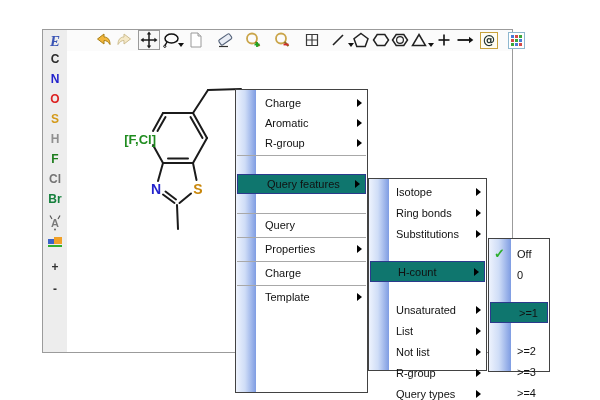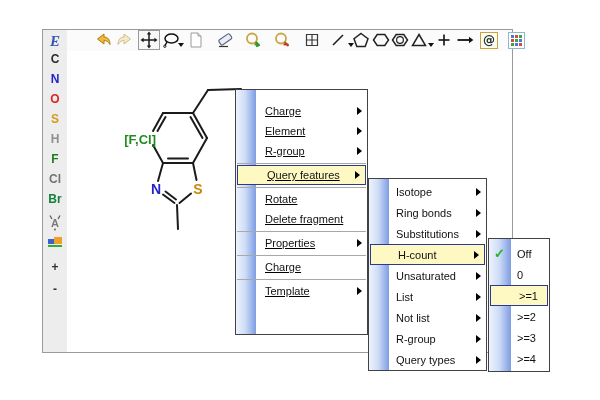--- a/index.html
+++ b/index.html
@@ -38,25 +38,25 @@
   
   .menu{position:absolute;background:#ffffff;border:1px solid #424242;box-sizing:border-box;}
   .menu-strip{position:absolute;left:0;top:0;bottom:0;
               background:linear-gradient(to right,#eef3fd 0%,#cfddf7 45%,#8da8e6 90%,#7f9de3 100%);}
   .menu-item{position:relative;display:flex;align-items:center;font-size:11px;color:#111;
              box-sizing:border-box;}
   .menu-item .lbl{white-space:nowrap;}
   .arrow{position:absolute;right:5px;top:50%;margin-top:-4px;width:0;height:0;
          border-top:4px solid transparent;border-bottom:4px solid transparent;
          border-left:5px solid #000;}
-  .hl{background:#fef9c3;border:1px solid #2b3a8c;margin:0 1px;}
+  .hl{background:#0f766e;border:1px solid #2b3a8c;margin:17px 1px;}
   .menu-sep{position:relative;}
   .menu-sep::after{content:"";position:absolute;left:1px;right:1px;top:50%;
                    border-top:1px solid #a8a8a8;}
-  #menu-context{left:235px;top:89px;width:133px;height:246px;z-index:10;padding-top:11px;text-decoration:underline;}
+  #menu-context{left:235px;top:89px;width:133px;height:304px;z-index:10;padding-top:3px;}
   #menu-context .menu-strip{width:20px;}
   #menu-context .menu-item{height:20px;padding-left:29px;}
   #menu-context .menu-sep{height:4px;}
   #menu-qf{left:368px;top:178px;width:119px;height:193px;z-index:11;padding-top:2px;}
   #menu-qf .menu-strip{width:20px;}
   #menu-qf .menu-item{height:21px;padding-left:27px;}
   #menu-hcount{left:488px;top:238px;width:62px;height:134px;z-index:12;padding-top:4px;}
   #menu-hcount .menu-strip{width:22px;}
   #menu-hcount .menu-item{height:21px;padding-left:28px;}
   .check{position:absolute;left:5px;top:50%;margin-top:-8px;font-size:13px;font-weight:bold;
@@ -260,38 +260,35 @@
   <text x="198" y="193.5" text-anchor="middle" font-size="14" style="fill: rgb(200, 134, 10);">S</text>
 </svg>
 
 <div class="menu" id="menu-context">
   <div class="menu-strip"></div>
   <div class="menu-item">
     <span class="lbl">Charge</span>
       <span class="arrow"></span>
   </div>
   <div class="menu-item">
-    <span class="lbl">Element</span>
+    <span class="lbl">Aromatic</span>
       <span class="arrow"></span>
   </div>
   <div class="menu-item">
     <span class="lbl">R-group</span>
       <span class="arrow"></span>
   </div>
   <div class="menu-sep"></div>
   <div class="menu-item hl">
     <span class="lbl">Query features</span>
       <span class="arrow"></span>
   </div>
   <div class="menu-sep"></div>
   <div class="menu-item">
-    <span class="lbl">Rotate</span>
-  </div>
-  <div class="menu-item">
-    <span class="lbl">Delete fragment</span>
+    <span class="lbl">Query</span>
   </div>
   <div class="menu-sep"></div>
   <div class="menu-item">
     <span class="lbl">Properties</span>
       <span class="arrow"></span>
   </div>
   <div class="menu-sep"></div>
   <div class="menu-item">
     <span class="lbl">Charge</span>
   </div>

